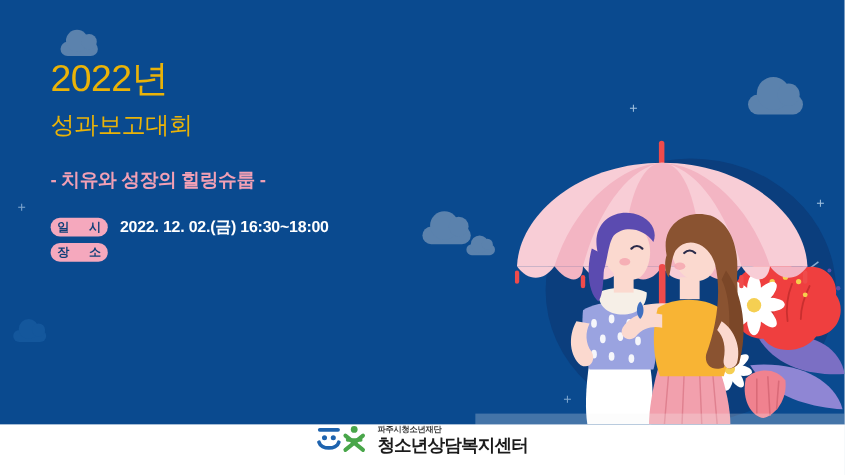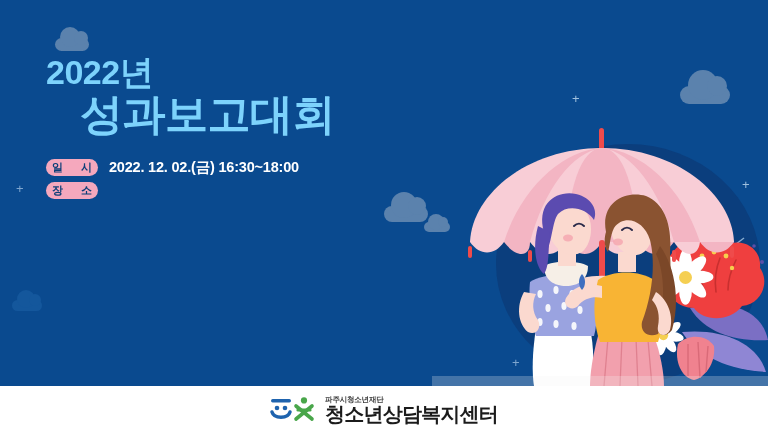--- a/index.html
+++ b/index.html
@@ -51,28 +51,28 @@
 
   
   .plus { position:absolute; color:#7ea6cf; font-size:13px; line-height:1;
           font-family:"Liberation Sans",sans-serif; font-weight:400; }
   .dot  { position:absolute; background:#9fc0de; border-radius:50%;
           width:3px; height:3px; opacity:.85; }
 
   
   .copy { position:absolute; left:46px; top:52px; width:520px; }
   .title-line {
-    color:#7dd3fc;
-    font-weight:700;
+    color:#eab308;
+    font-weight:400;
     letter-spacing:-0.5px;
     white-space:nowrap;
   }
   .t1 { font-size:34px; line-height:40px; }
   .t2 { font-size:33px; line-height:44px; }
-  .t3 { font-size:43px; line-height:44px;margin-left:34px; }
+  .t3 { font-size:22px; line-height:44px; }
   .subtitle {
     margin-top:16px;
     color:#f2a0b5;
     font-size:17px;
     font-weight:700;
     letter-spacing:-0.3px;
     white-space:nowrap;
   }
   
   .info { margin-top:22px; }
@@ -120,31 +120,31 @@
   }
   .f-center {
     position:absolute; left:50%; top:50%;
     width:13px; height:13px; margin:-6.5px 0 0 -6.5px;
     background:#f5cf52; border-radius:50%;
   }
   
   .logo {
     position:absolute; left:0; top:386px;
     width:768px; height:46px;
-    display:flex; align-items:center; justify-content:center; gap:9px;
+    display:flex; align-items:flex-start; justify-content:center; gap:9px;
     background:#ffffff;
   }
   .mark { position:relative; width:46px; height:26px; flex:0 0 auto; }
   .logo-text { display:flex; flex-direction:column; justify-content:center; }
   .logo-sub {
     color:#3b3b3b; font-size:7.5px; font-weight:700;
     letter-spacing:-0.2px; margin-bottom:1px;
   }
   .logo-main {
-    color:#1b1b1b; font-size:20px; font-weight:700; letter-spacing:-0.8px;
+    color:#1b1b1b; font-size:16px; font-weight:700; letter-spacing:-0.8px;
     line-height:17px;
   }
 </style>
 </head>
 <body>
 
 <div id="poster">
 
   <div class="stage">
 
@@ -348,20 +348,21 @@
       </svg>
 
       <svg width="336" height="30" style="position:absolute;left:0;bottom:-4px;">
         <rect x="0" y="16" width="336" height="14" fill="#f4f4f4" opacity=".25"></rect>
       </svg>
     </div>
 
     <div class="copy">
       <div class="title-line t1">2022년</div>
       <div class="title-line t3">성과보고대회</div>
+      <div class="subtitle">- 치유와 성장의 힐링슈룹 -</div>
 
       <div class="info">
         <div class="info-row">
           <div class="badge">
             <span>일</span>
             <span>시</span>
           </div>
           <div class="info-text">2022. 12. 02.(금) 16:30~18:00</div>
         </div>
         <div class="info-row">

